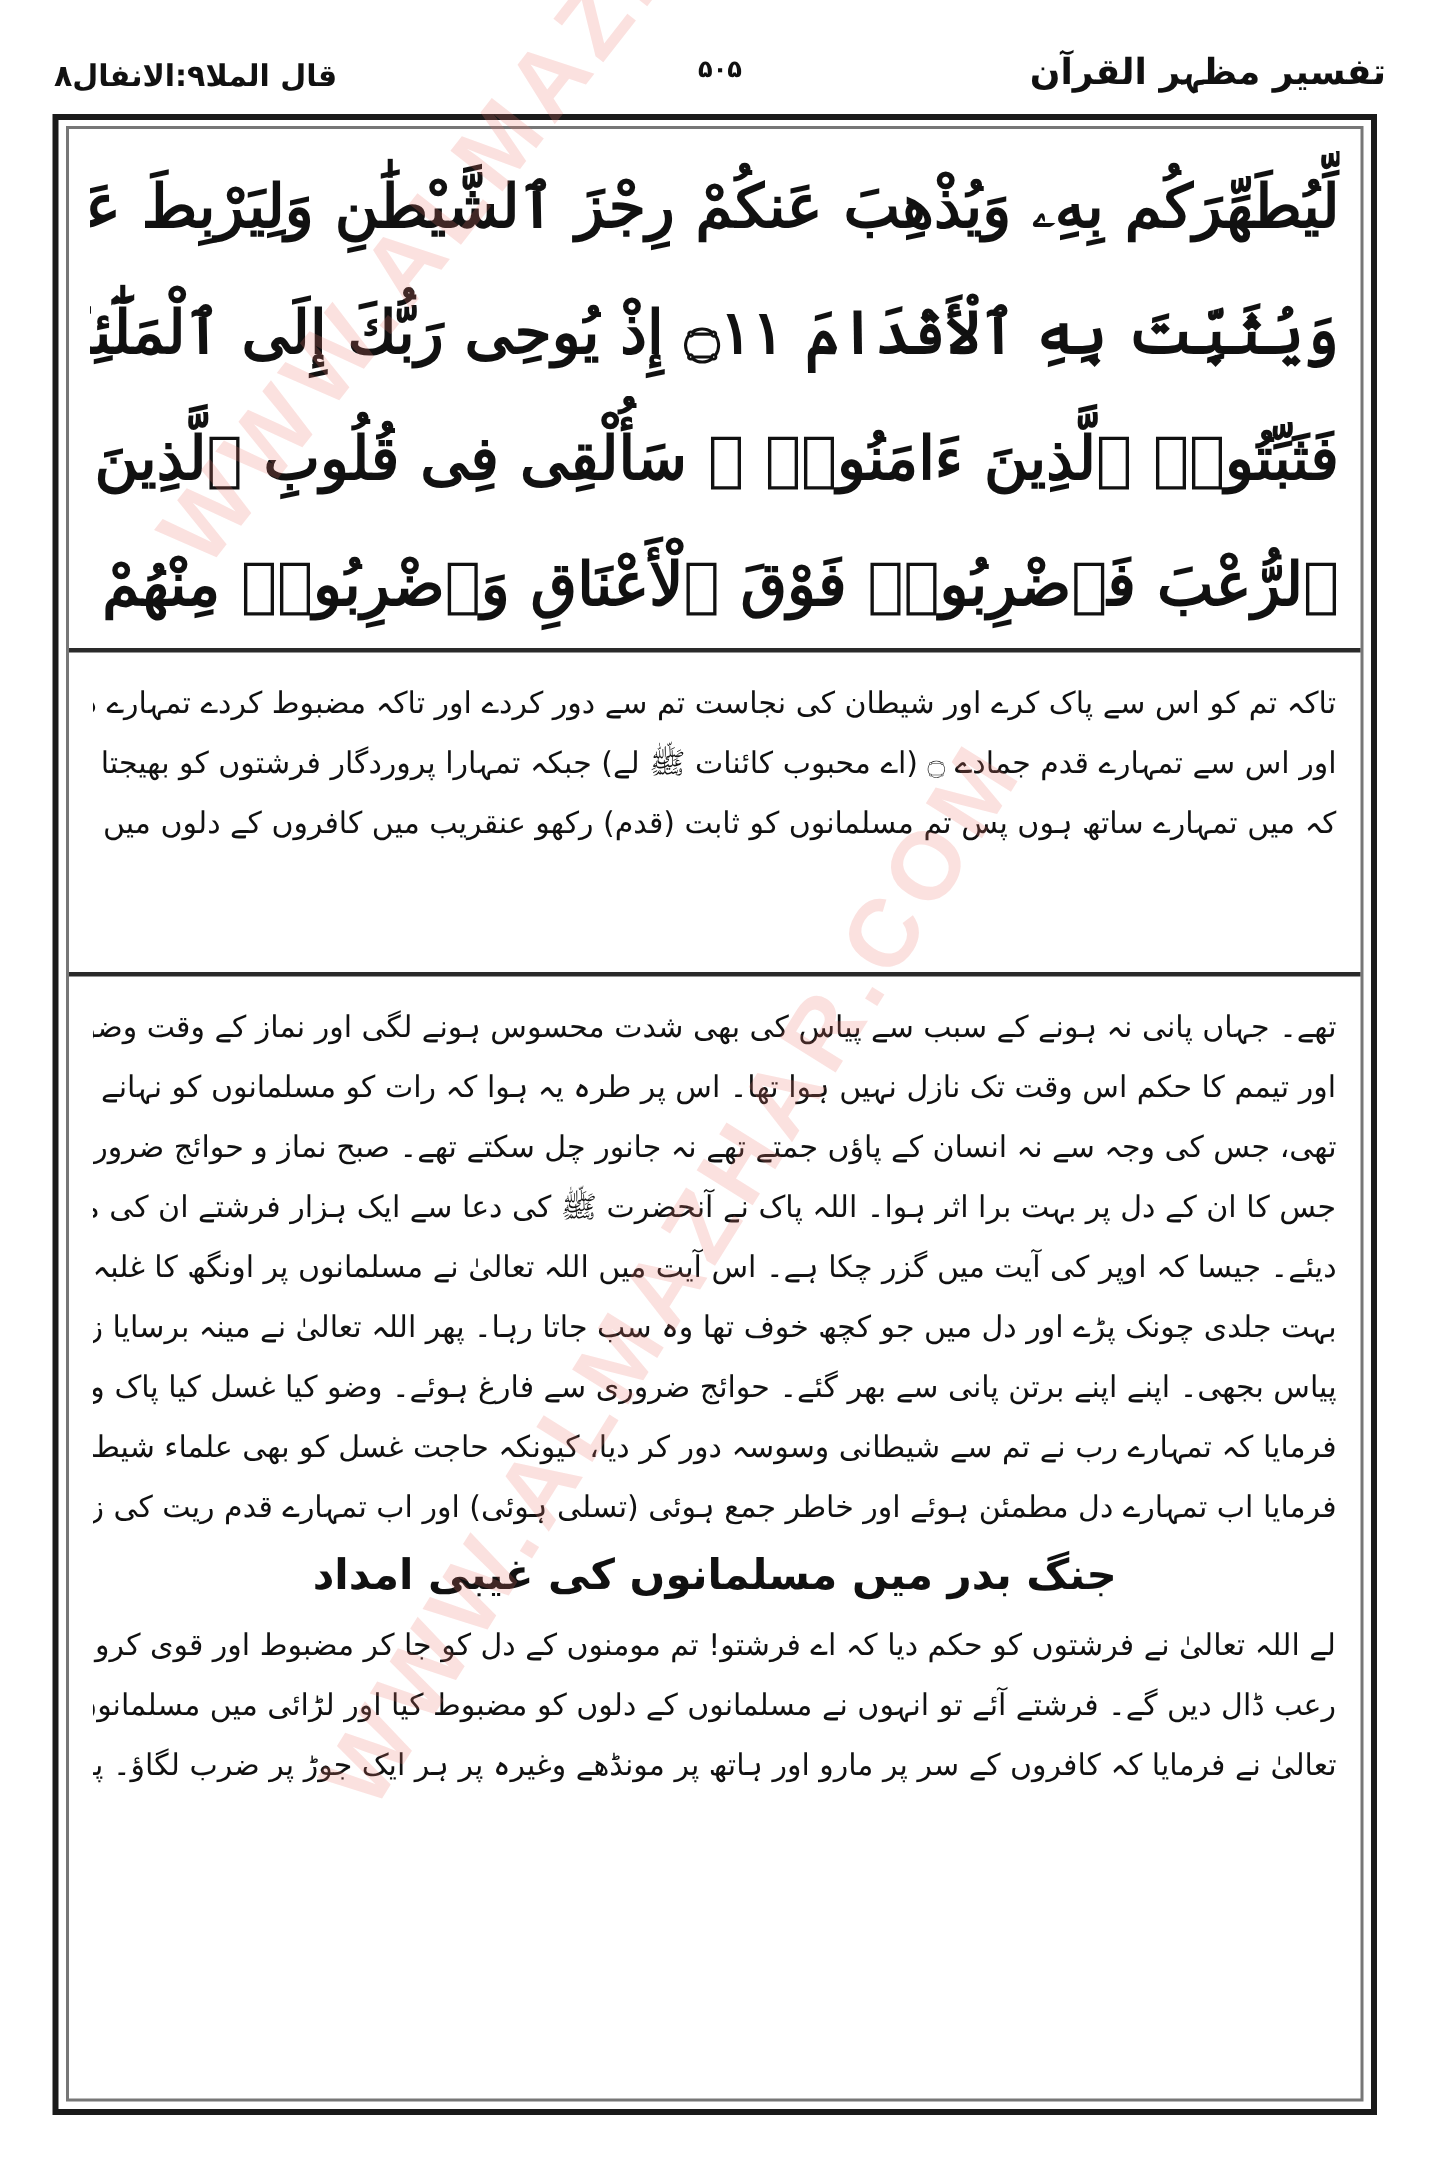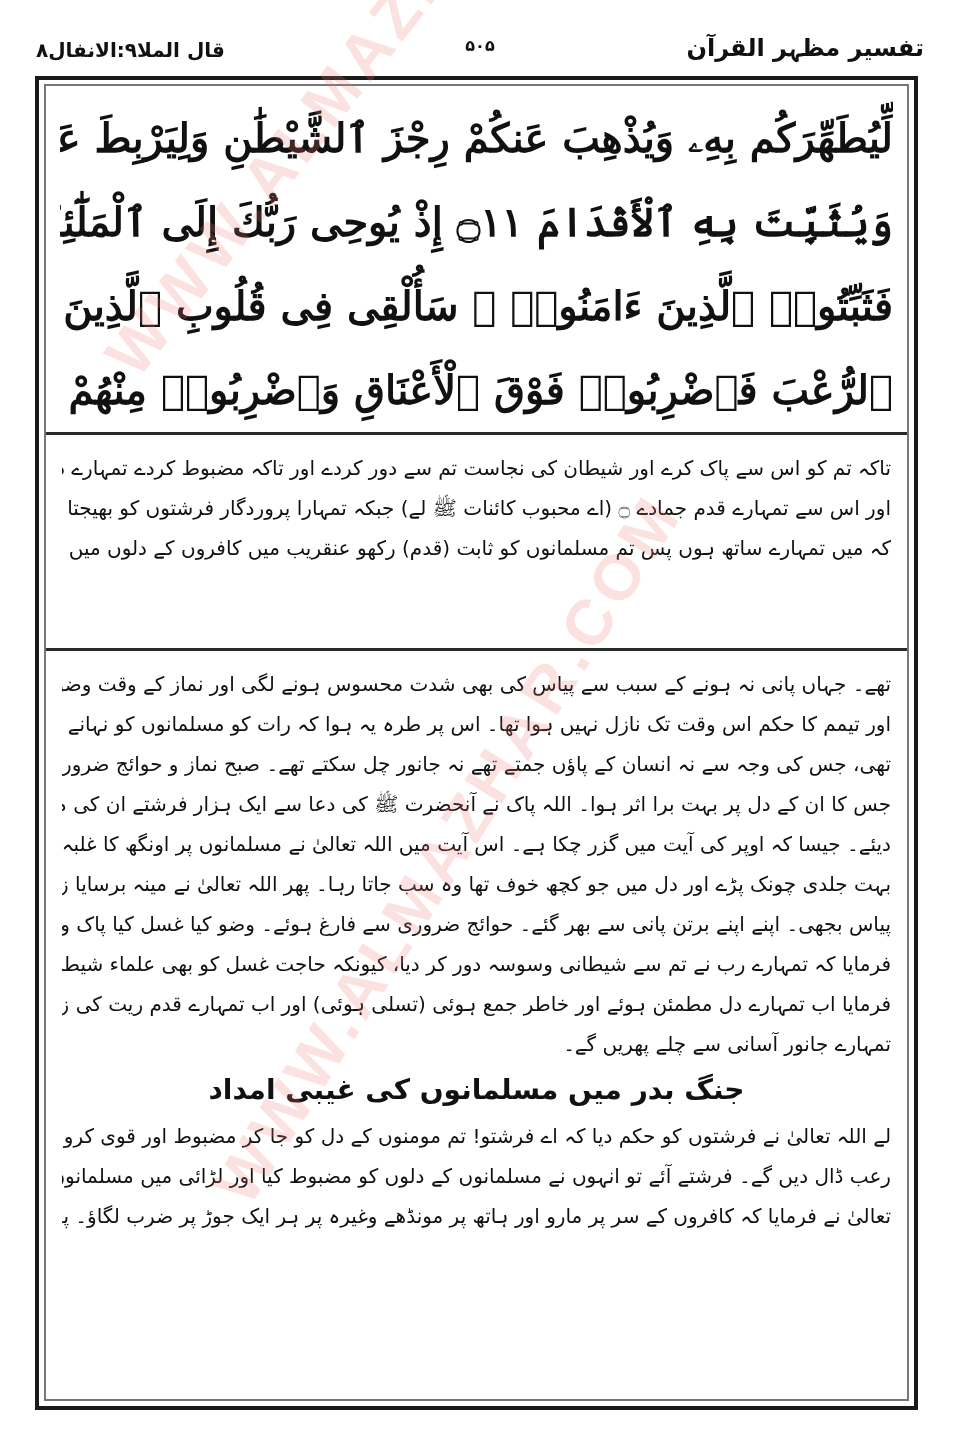--- a/index.html
+++ b/index.html
@@ -56,21 +56,20 @@
 <div class="section tafsir">
   <div class="line">تھے۔ جہاں پانی نہ ہونے کے سبب سے پیاس کی بھی شدت محسوس ہونے لگی اور نماز کے وقت وضو اور غسل سے بھی عاجز تھے،</div>
   <div class="line">اور تیمم کا حکم اس وقت تک نازل نہیں ہوا تھا۔ اس پر طرہ یہ ہوا کہ رات کو مسلمانوں کو نہانے کی حاجت ہوگئی اور ریت کی زمین</div>
   <div class="line">تھی، جس کی وجہ سے نہ انسان کے پاؤں جمتے تھے نہ جانور چل سکتے تھے۔ صبح نماز و حوائج ضروری ادا کرنے سے مجبور ہوئے</div>
   <div class="line">جس کا ان کے دل پر بہت برا اثر ہوا۔ اللہ پاک نے آنحضرت ﷺ کی دعا سے ایک ہزار فرشتے ان کی مدد کے لئے بھیج</div>
   <div class="line">دیئے۔ جیسا کہ اوپر کی آیت میں گزر چکا ہے۔ اس آیت میں اللہ تعالیٰ نے مسلمانوں پر اونگھ کا غلبہ کر دیا جس اونگھ سے یہ لوگ</div>
   <div class="line">بہت جلدی چونک پڑے اور دل میں جو کچھ خوف تھا وہ سب جاتا رہا۔ پھر اللہ تعالیٰ نے مینہ برسایا زمین سخت ہوگئی۔ لوگوں کی</div>
   <div class="line">پیاس بجھی۔ اپنے اپنے برتن پانی سے بھر گئے۔ حوائج ضروری سے فارغ ہوئے۔ وضو کیا غسل کیا پاک و طاہر ہوگئے۔ اس کو</div>
   <div class="line">فرمایا کہ تمہارے رب نے تم سے شیطانی وسوسہ دور کر دیا، کیونکہ حاجت غسل کو بھی علماء شیطانی وسوسہ خیال کرتے ہیں۔ پھر</div>
   <div class="line">فرمایا اب تمہارے دل مطمئن ہوئے اور خاطر جمع ہوئی (تسلی ہوئی) اور اب تمہارے قدم ریت کی زمین پر جمیں گے، اور</div>
-  <div class="line last">تمہارے جانور آسانی سے چلے پھریں گے۔</div>
   <div class="subheading">جنگ بدر میں مسلمانوں کی غیبی امداد</div>
   <div class="line">لے اللہ تعالیٰ نے فرشتوں کو حکم دیا کہ اے فرشتو! تم مومنوں کے دل کو جا کر مضبوط اور قوی کرو ہم کفار کے دلوں میں خوف و</div>
   <div class="line">رعب ڈال دیں گے۔ فرشتے آئے تو انہوں نے مسلمانوں کے دلوں کو مضبوط کیا اور لڑائی میں مسلمانوں کا ہاتھ بٹایا۔ پھر اللہ</div>
   <div class="line">تعالیٰ نے فرمایا کہ کافروں کے سر پر مارو اور ہاتھ پر مونڈھے وغیرہ پر ہر ایک جوڑ پر ضرب لگاؤ۔ پھر یہ بھی فرمایا کہ یہ خدا اور</div>
 </div>
 
 <div class="watermark wm1">WWW.ALMAZHAR.COM</div>
 <div class="watermark wm2">WWW.ALMAZHAR.COM</div>
 
 <div class="footer">منزل۲</div>

